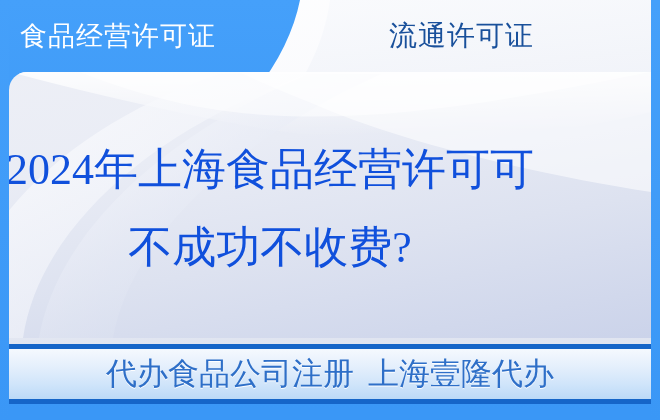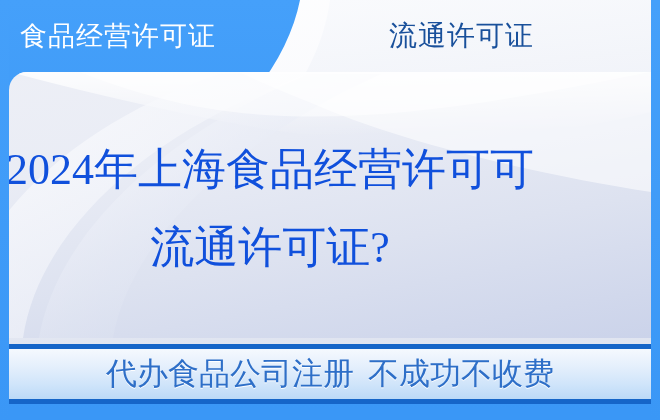--- a/index.html
+++ b/index.html
@@ -252,28 +252,28 @@
                  C 250 10, 215 -6, 196 -18 Z" fill="#FFFFFF" opacity="0.55"></path>
         <path d="M 642 0
                  C 470 34, 300 66, 150 26
                  C 96 12, 52 -6, 24 -22
                  L 642 -22 Z" fill="#FFFFFF" opacity="0.5"></path>
       </g>
     </svg>
 
     <div class="title-block">
       <div class="title-line">2024年上海食品经营许可可</div>
-      <div class="title-line">流通许可证?</div>
+      <div class="title-line">不成功不收费?</div>
     </div>
   </div>
 
   <div class="footer">
     <div class="footer-inner">
       <span class="kw">代办食品公司注册</span>
-      <span class="kw">不成功不收费</span>
+      <span class="kw">上海壹隆代办</span>
     </div>
   </div>
 
   <div class="left-strip"></div>
   <div class="right-strip"></div>
   <div class="bottom-strip"></div>
 
 </div>
 
 </body></html>

